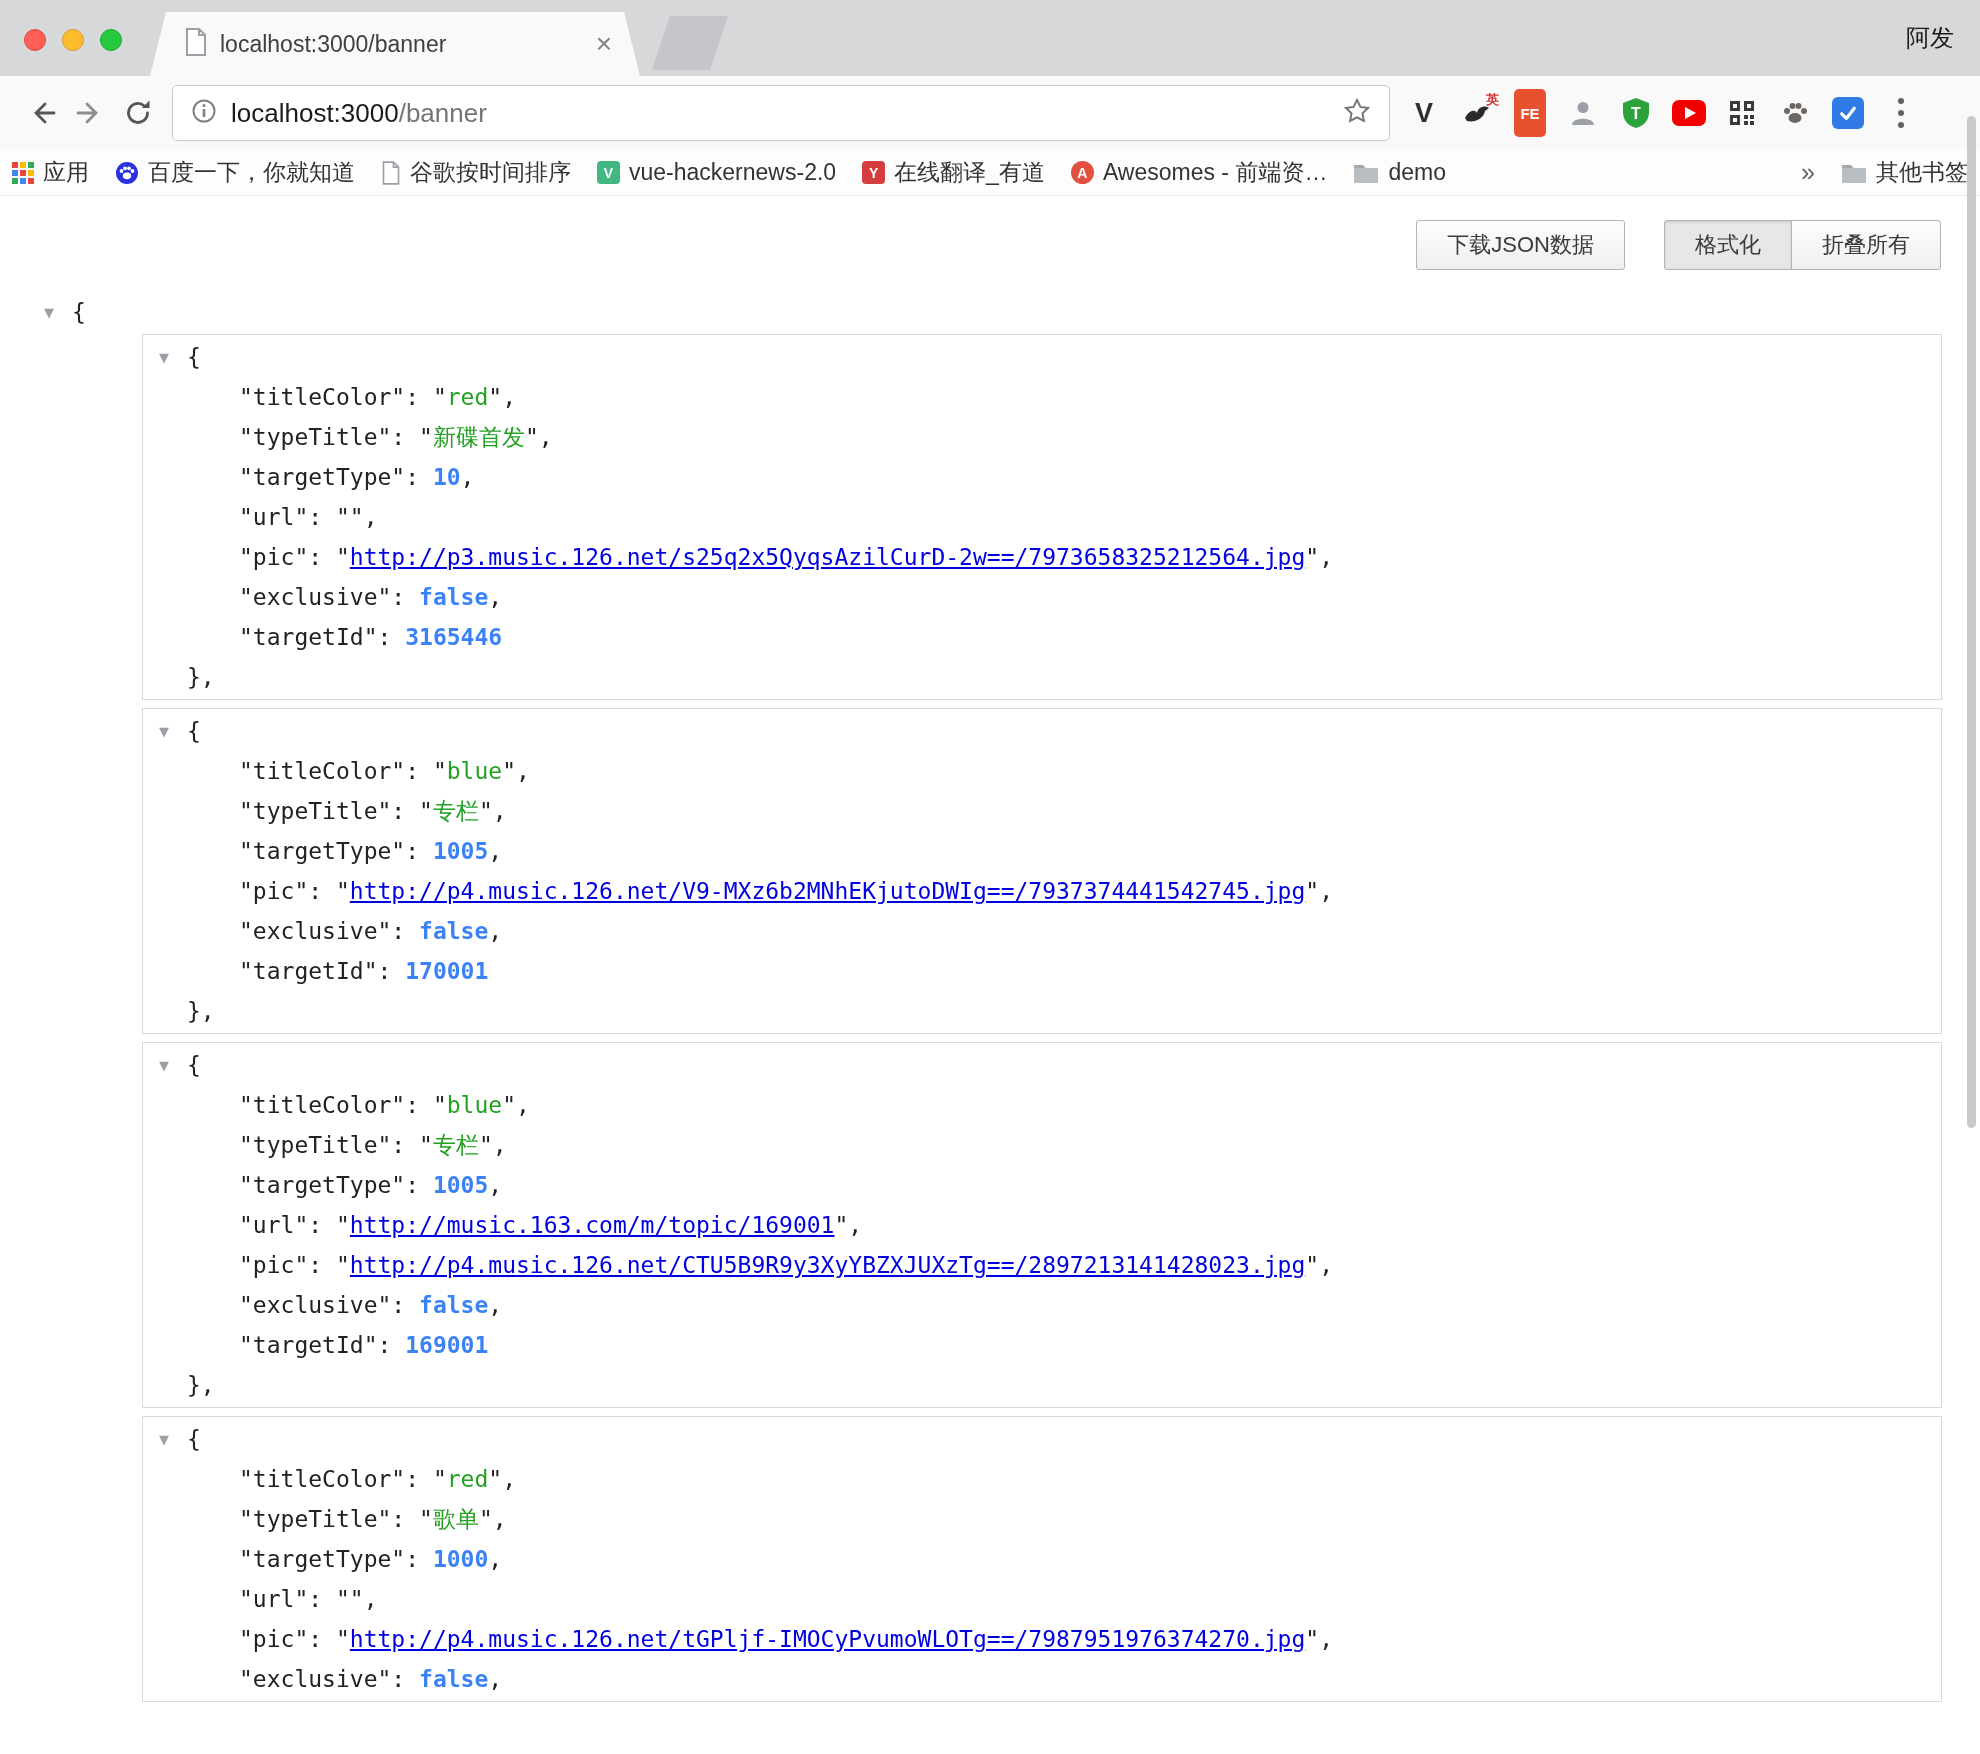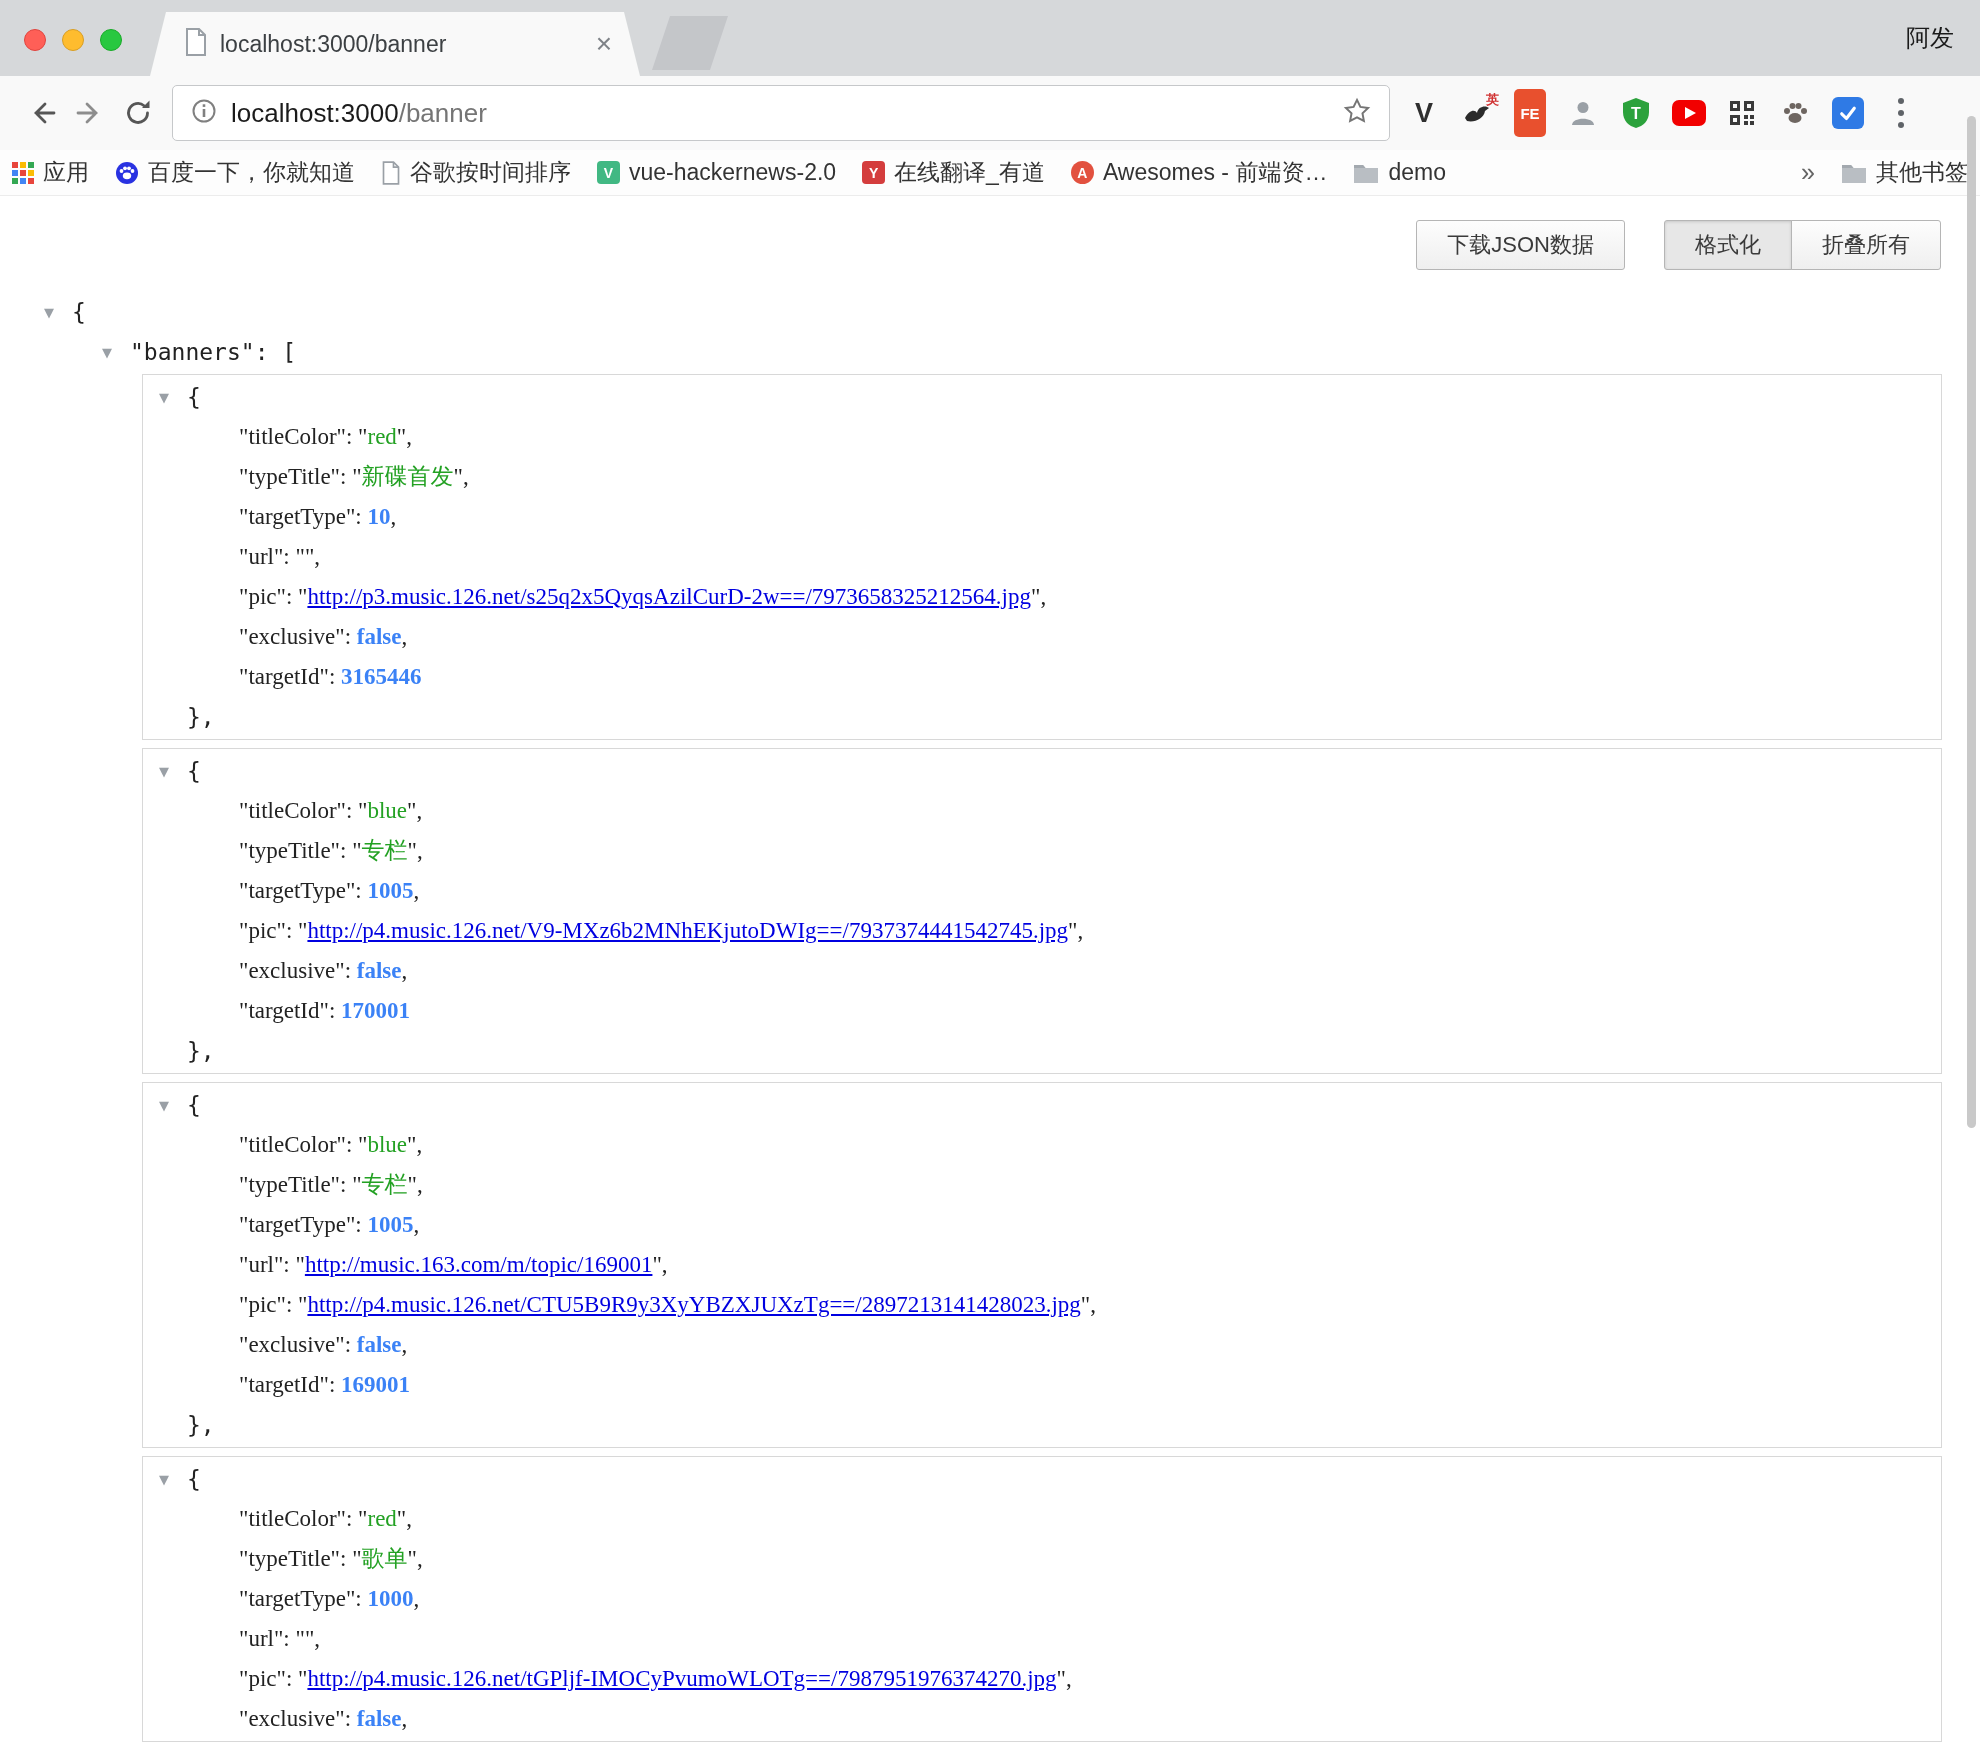--- a/index.html
+++ b/index.html
@@ -62,21 +62,21 @@
   .btn-format { border-radius:3px 0 0 3px; background:#e7e7e7; box-shadow:inset 0 1px 3px rgba(0,0,0,.14); }
   .btn-collapse { border-radius:0 3px 3px 0; margin-left:-1px; }
 
   
   .json-area { padding:96px 0 0 44px; font-family:"DejaVu Sans Mono","Liberation Mono",monospace;
                font-size:23px; color:#222; }
   .jl { height:40px; line-height:40px; white-space:nowrap; }
   .lvl1 { margin-left:58px; }
   .objs { margin-left:40px; }
   .objbox { width:1800px; border:1px solid #d8d8d8; padding:2px 16px; margin:2px 0 8px 0; background:#fff; }
-  .props { margin-left:80px;font-family:Liberation Serif, serif; }
+  .props { margin-left:80px; }
   .close { padding-left:28px; }
   .tri { display:inline-block; width:20px; margin-right:8px; font-size:13px; color:#9aa0a6;
          vertical-align:3px; font-family:"DejaVu Sans",sans-serif; }
   .tri::before { content:'▼'; }
   .obrace::before { content:'{'; }
   .cbrace::before { content:'},'; }
   .lbracket::before { content:'['; }
   .k { color:#222; }
   .k::before { content:'"'; }
   .k::after { content:'": '; }
@@ -278,21 +278,20 @@
 
   <div class="btn btn-download">下载JSON数据</div>
   <div class="btn-group">
     <div class="btn btn-format">格式化</div>
     <div class="btn btn-collapse">折叠所有</div>
   </div>
 
   <div class="json-area">
     <div class="jl"><span class="tri"></span><span class="obrace"></span></div>
     <div class="lvl1">
-      <div class="jl"><span class="tri"></span><span class="k">banners</span><span class="lbracket"></span></div>
       <div class="objs">
 
         <div class="objbox">
           <div class="jl"><span class="tri"></span><span class="obrace"></span></div>
           <div class="props">
             <div class="jl"><span class="k">titleColor</span><span class="vs">red</span><span class="comma"></span></div>
             <div class="jl"><span class="k">typeTitle</span><span class="vs">新碟首发</span><span class="comma"></span></div>
             <div class="jl"><span class="k">targetType</span><span class="vn">10</span><span class="comma"></span></div>
             <div class="jl"><span class="k">url</span><span class="vs"></span><span class="comma"></span></div>
             <div class="jl"><span class="k">pic</span><span class="q"></span><a class="vl">http://p3.music.126.net/s25q2x5QyqsAzilCurD-2w==/7973658325212564.jpg</a><span class="q"></span><span class="comma"></span></div>

